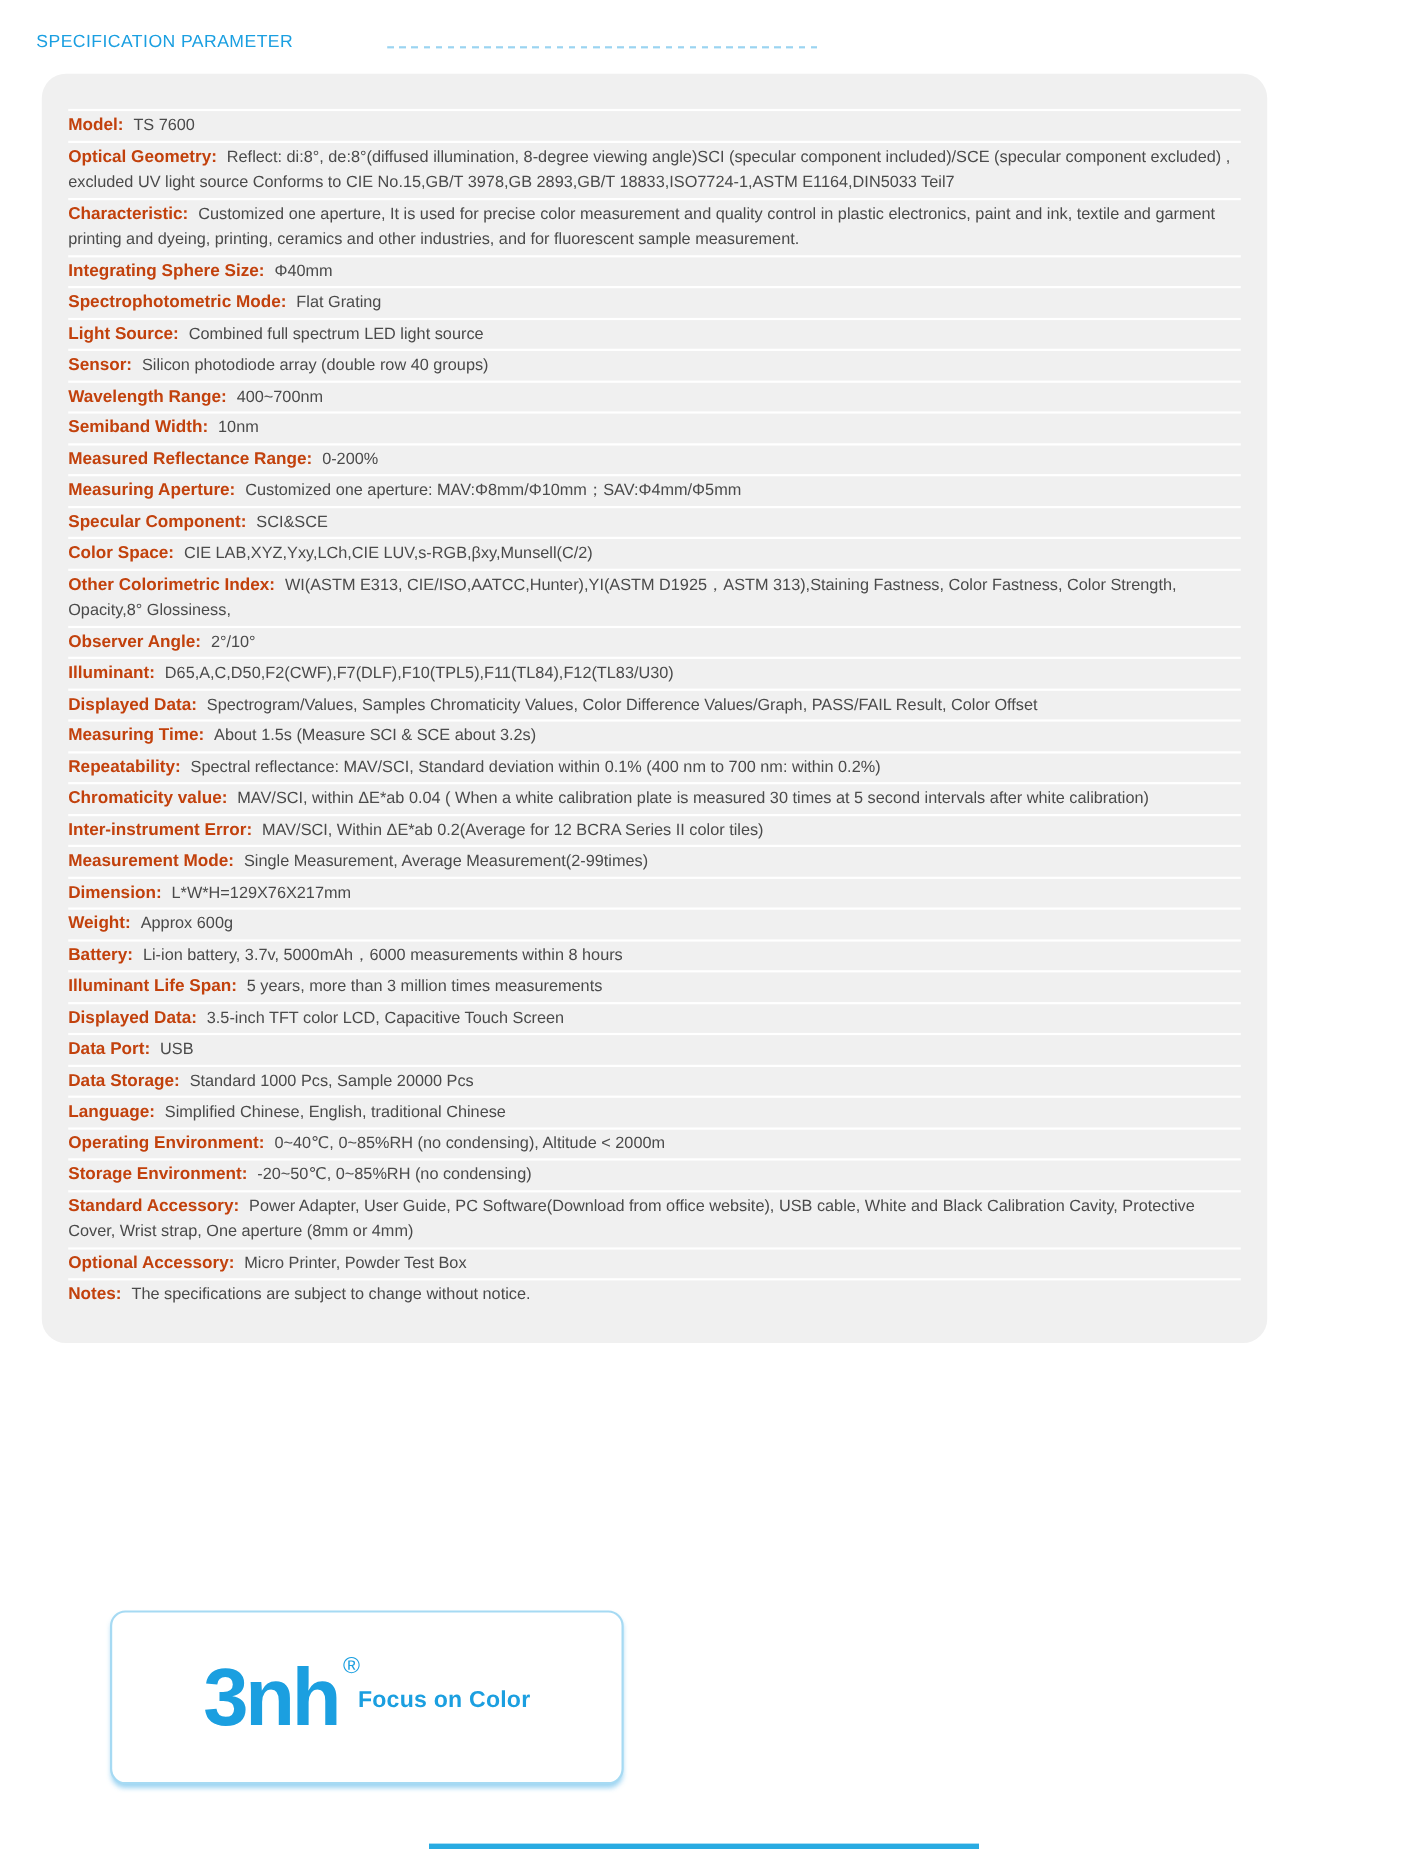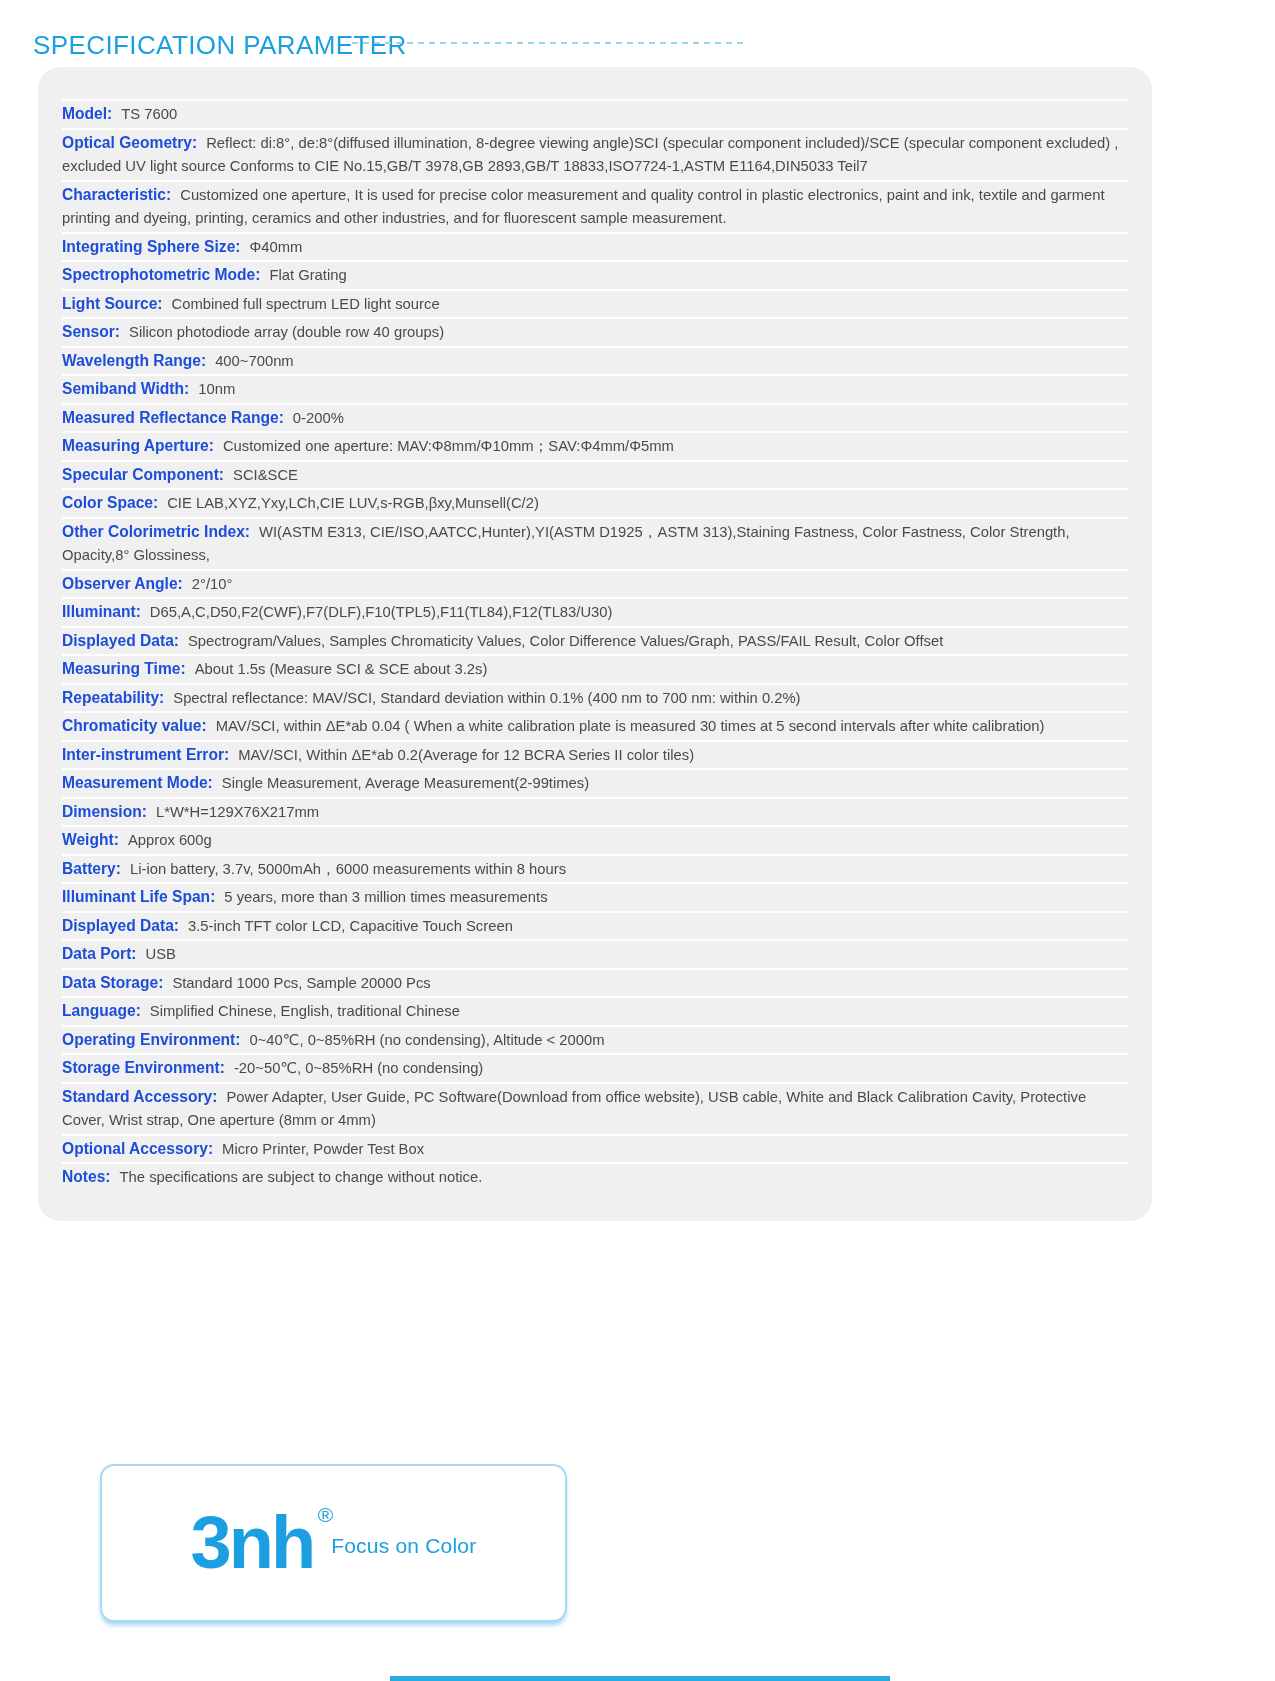--- a/index.html
+++ b/index.html
@@ -9,21 +9,21 @@
     background: #ffffff;
     position: relative;
     font-family: "Liberation Sans", "DejaVu Sans", sans-serif;
     overflow: hidden;
   }
   .page-title {
     position: absolute;
     left: 33px;
     top: 30px;
     margin: 0;
-    font-size: 26px;
+    font-size: 16px;
     font-weight: 500;
     letter-spacing: 0.4px;
     color: var(--accent, #1a9fe1);
   }
   .dashed-rule {
     position: absolute;
     left: 352px;
     top: 42px;
     width: 393px;
     height: 2px;
@@ -44,21 +44,21 @@
   .spec-row {
     border-top: 2px solid #ffffff;
     padding: 1px 0;
     font-size: 14.8px;
     line-height: 23.5px;
     color: #4a4a4a;
   }
   .spec-label {
     font-weight: bold;
     font-size: 15.6px;
-    color: #1d4ed8;
+    color: #c2410c;
     margin-right: 9px;
   }
   .logo-box {
     position: absolute;
     left: 100px;
     top: 1464px;
     width: 467px;
     height: 158px;
     box-sizing: border-box;
     background: #ffffff;
@@ -83,21 +83,21 @@
     position: absolute;
     top: -6px;
     right: -2px;
     font-size: 21px;
     font-weight: normal;
     letter-spacing: 0;
   }
   .logo-tagline {
     color: var(--brand, #1b9fe0);
     font-size: 21px;
-    font-weight: normal;
+    font-weight: bold;
     letter-spacing: 0.2px;
     margin-top: 6px;
   }
   .bottom-bar {
     position: absolute;
     left: 390px;
     bottom: 0;
     width: 500px;
     height: 5px;
     background: var(--bar, #29abe2);

